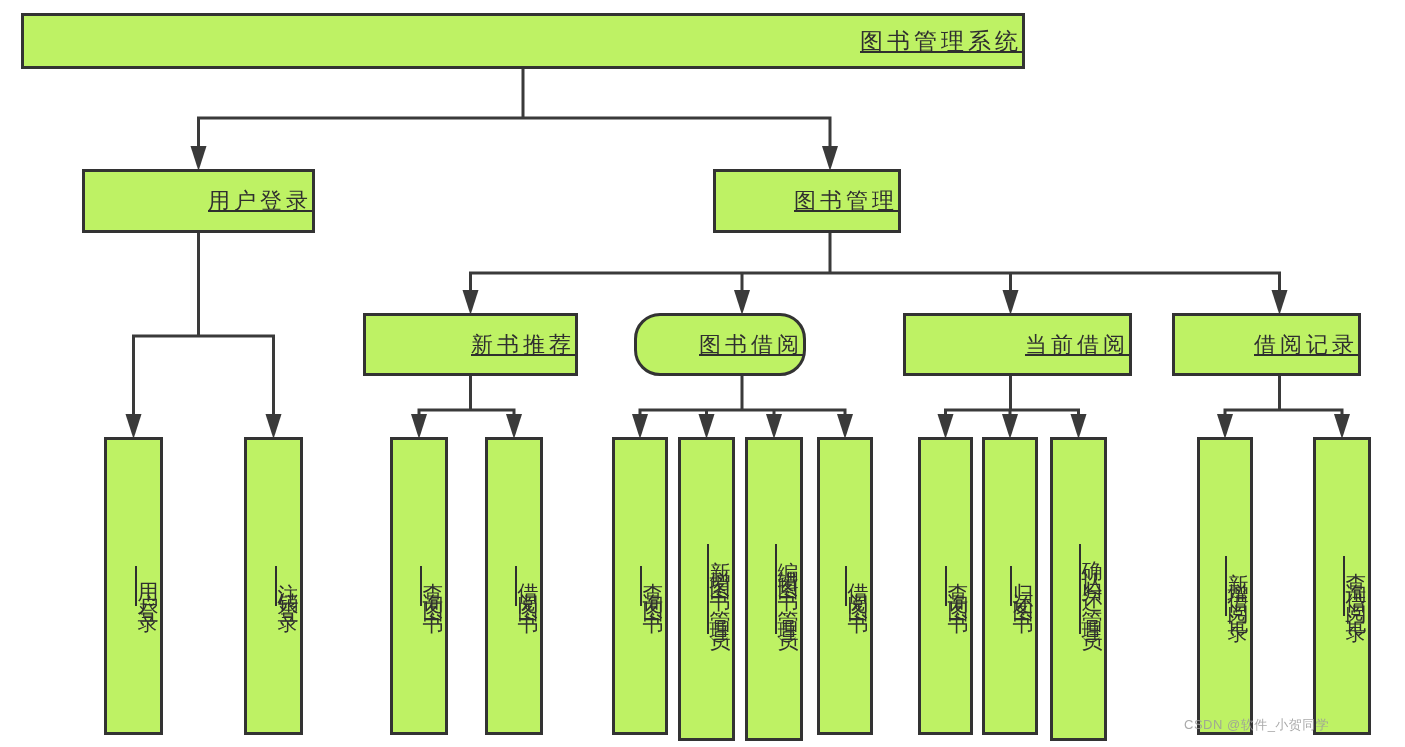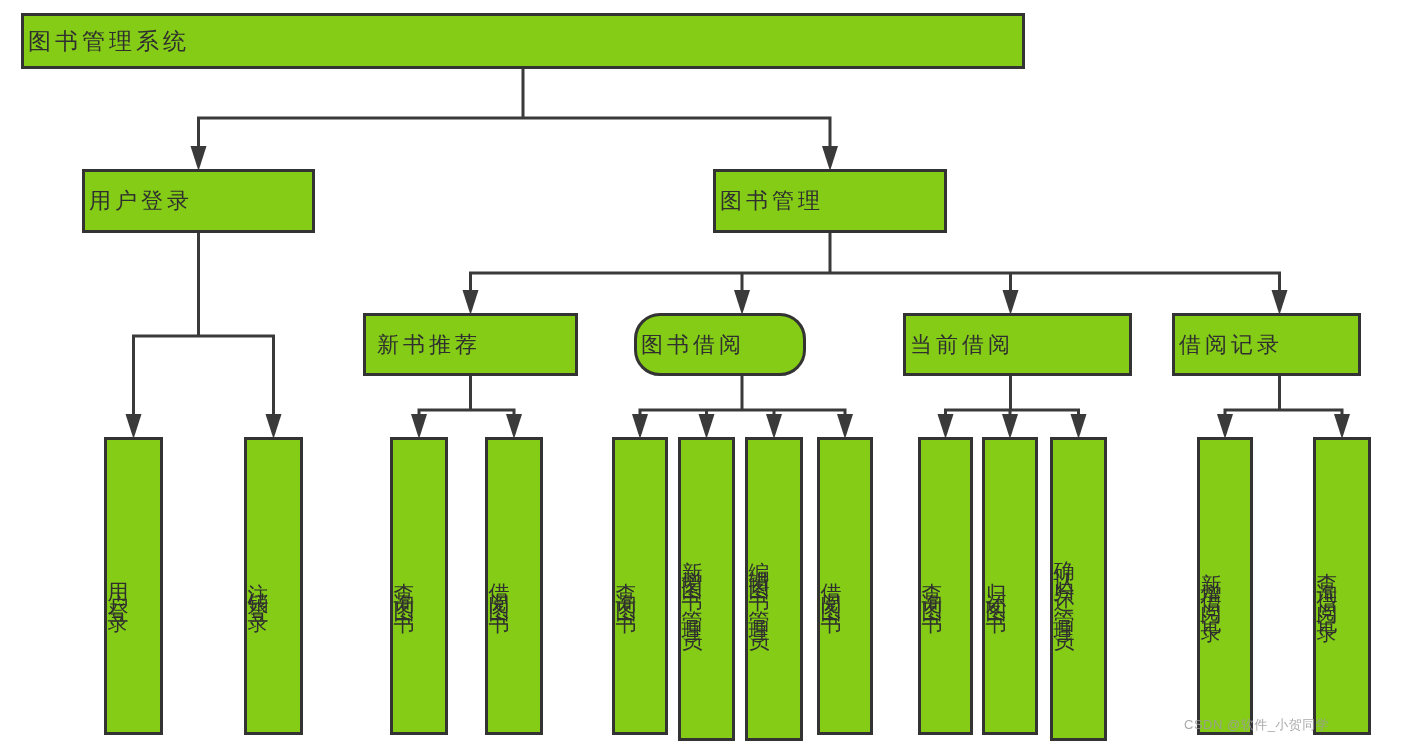--- a/index.html
+++ b/index.html
@@ -17,27 +17,28 @@
   }
   .canvas svg {
     position: absolute;
     left: 0;
     top: 0;
     z-index: 1;
   }
   .node {
     position: absolute;
     box-sizing: border-box;
-    background: #84cc16;
+    background: #bef264;
     border: 3px solid #333333;
     display: flex;
     align-items: center;
-    justify-content: flex-start;
+    justify-content: flex-end;
     color: #2f2f2f;
     z-index: 2;
+    text-decoration: underline;
   }
   .node.h span {
     font-size: 22px;
     letter-spacing: 4px;
     white-space: nowrap;
     text-indent: 4px; 
   }
   .node.root span {
     font-size: 23px;
   }
@@ -93,21 +94,21 @@
       <polygon points="1334,414 1350,414 1342,439" fill="#3a3a3a"></polygon>
       <path d="M1279.5 374 L1279.5 410 M1223.5 410 L1343.5 410 M1225 410 L1225 425 M1342 410 L1342 425" stroke="#3a3a3a" stroke-width="3" fill="none"></path>
     </svg>
   <div class="watermark" style="color: rgb(156, 156, 156);">CSDN @软件_小贺同学</div>
 <div class="node h root" style="left: 21px; top: 13px; width: 1004px; height: 56px; border-color: rgb(51, 51, 51); color: rgb(47, 47, 47);">
       <span>图书管理系统</span>
     </div>
     <div class="node h" style="left: 82px; top: 169px; width: 233px; height: 64px; border-color: rgb(51, 51, 51); color: rgb(47, 47, 47);">
       <span>用户登录</span>
     </div>
-    <div class="node h" style="left: 713px; top: 169px; width: 234px; height: 64px; border-color: rgb(51, 51, 51); color: rgb(47, 47, 47);">
+    <div class="node h" style="left: 713px; top: 169px; width: 188px; height: 64px; border-color: rgb(51, 51, 51); color: rgb(47, 47, 47);">
       <span>图书管理</span>
     </div>
     <div class="node h" style="left: 363px; top: 313px; width: 215px; height: 63px; border-color: rgb(51, 51, 51); color: rgb(47, 47, 47); padding-left: 7px;">
       <span>新书推荐</span>
     </div>
     <div class="node h" style="left: 634px; top: 313px; width: 172px; height: 63px; border-color: rgb(51, 51, 51); color: rgb(47, 47, 47); border-radius: 26px;">
       <span>图书借阅</span>
     </div>
     <div class="node h" style="left: 903px; top: 313px; width: 229px; height: 63px; border-color: rgb(51, 51, 51); color: rgb(47, 47, 47);">
       <span>当前借阅</span>

